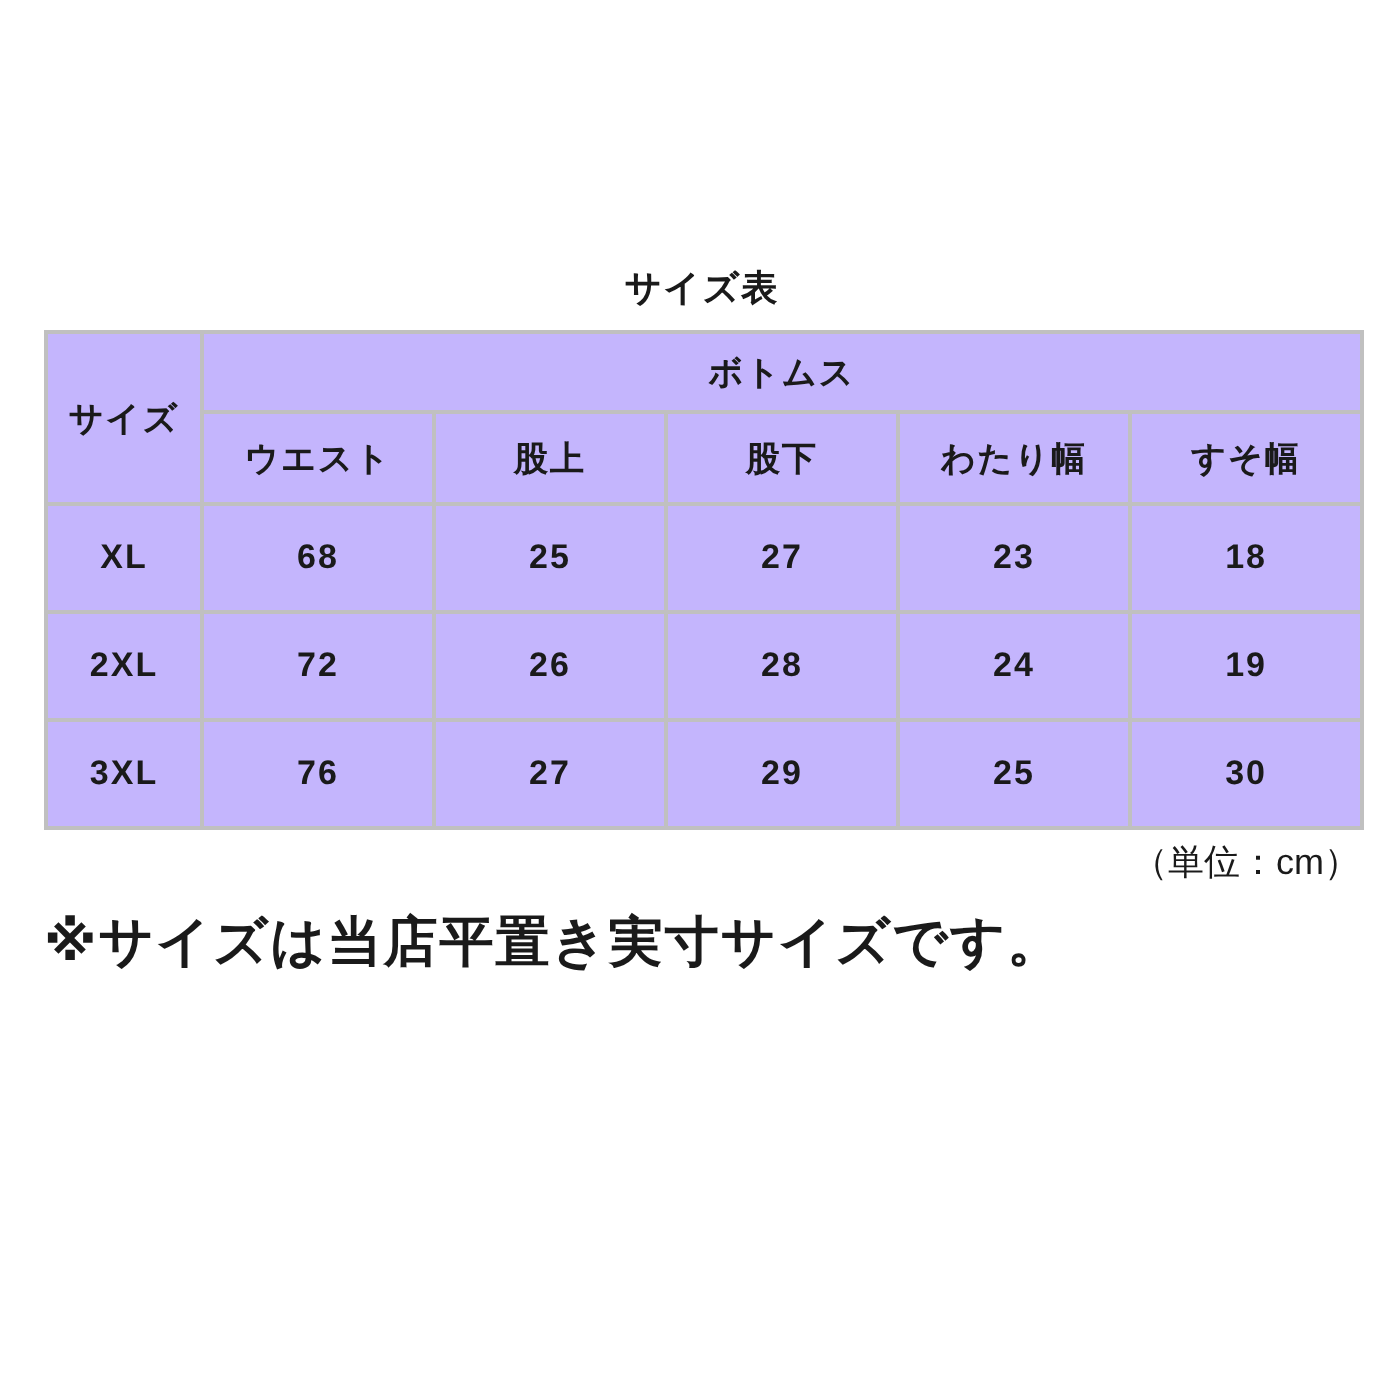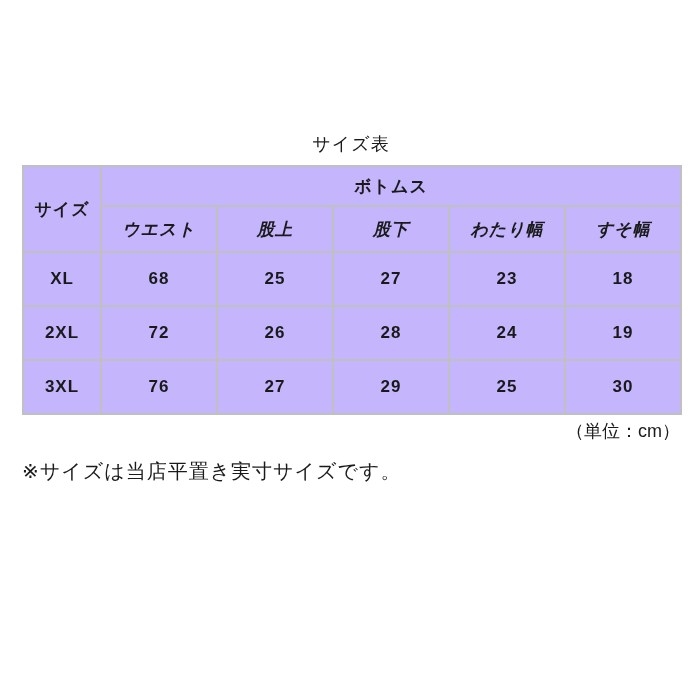--- a/index.html
+++ b/index.html
@@ -16,21 +16,21 @@
     height: 700px;
     box-sizing: border-box;
     padding-top: 132px;
     overflow: hidden;
   }
   .title {
     width: 658px;
     margin: 0 0 9px 22px;
     font-size: 18px;
     line-height: 24px;
-    font-weight: normal;
+    font-weight: bold;
     text-align: center;
     letter-spacing: 1px;
   }
   table.size-table {
     border-collapse: collapse;
     table-layout: fixed;
     width: 658px;
     margin-left: 22px;
   }
   table.size-table th,
@@ -40,34 +40,34 @@
     text-align: center;
     vertical-align: middle;
     font-size: 17px;
     font-weight: bold;
     padding: 0;
     letter-spacing: 1px;
   }
   col.c-size  { width: 78px; }
   col.c-meas  { width: 116px; }
   tr.row-group { height: 40px; }
-  tr.row-sub   { height: 46px; font-style: italic; }
+  tr.row-sub   { height: 46px; }
   tr.row-data  { height: 54px; }
   .unit {
     width: 658px;
     margin: 4px 0 0 22px;
     text-align: right;
     font-size: 18px;
     line-height: 24px;
     font-weight: normal;
   }
   .notes {
     margin: 8px 0 0 22px;
-    font-size: 20px;
-    font-weight: normal;
+    font-size: 27px;
+    font-weight: bold;
   }
   .notes p {
     margin: 0;
     line-height: 40px;
     letter-spacing: 1px;
   }
 </style>
 </head>
 <body>
 

